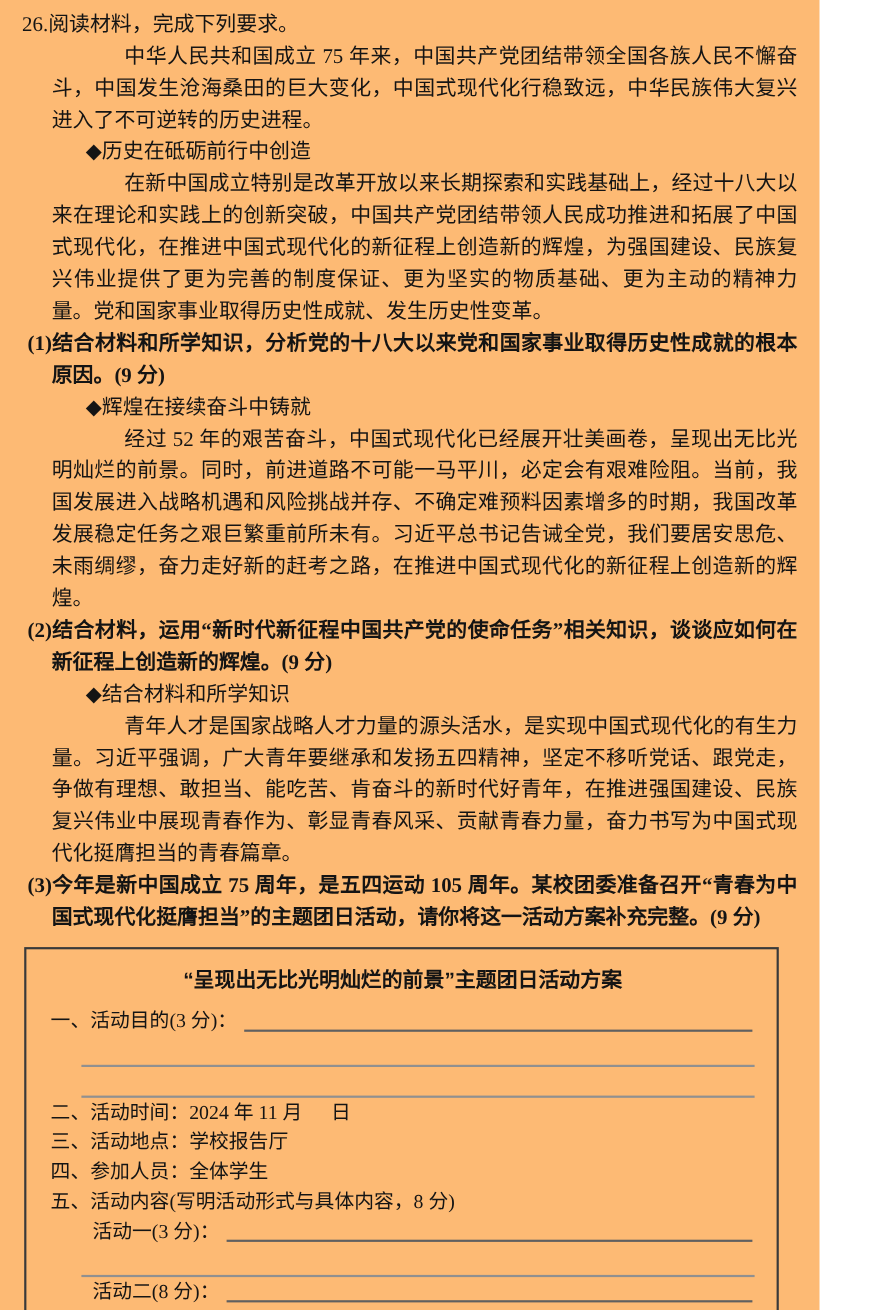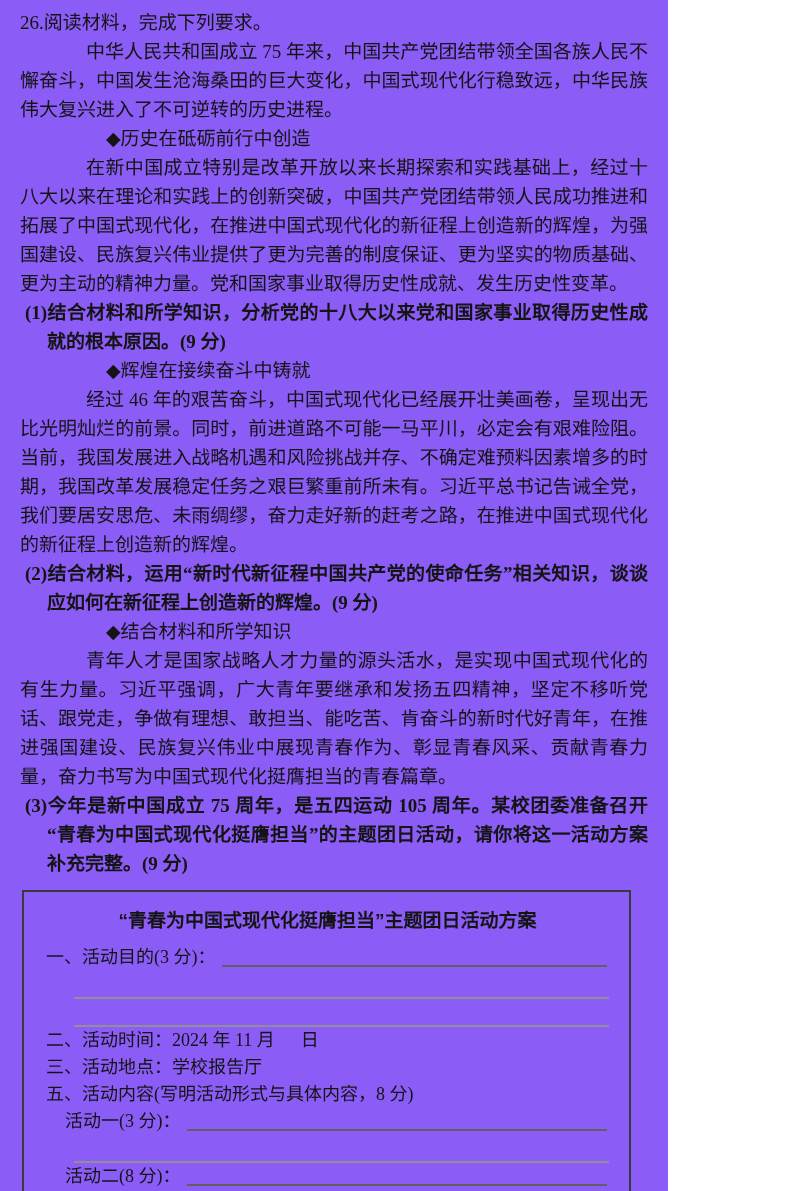--- a/index.html
+++ b/index.html
@@ -1,94 +1,95 @@
 <!DOCTYPE html>
 <html lang="zh-CN"><head>
 <meta charset="utf-8">
 <style>
   html,body{margin:0;padding:0;background:#ffffff;}
   .page{
-    width:668px;height:1191px;
-    background:#8b5cf6;color:#141414;
+    width:745px;height:1191px;
+    background:#fdba74;color:#141414;
     font-family:"Liberation Serif","DejaVu Serif",serif;
     position:relative;overflow:hidden;
     box-sizing:border-box;
     padding:8px 20px 0 20px;
   }
   .body-text{font-size:19px;line-height:29px;}
   .q-line{white-space:nowrap;}
-  .p-indent{text-indent:66px;text-align:justify;}
-  .header-diamond{margin-left:86px;}
+  .p-indent{text-indent:66px;text-align:justify;margin-left:27px;}
+  .header-diamond{margin-left:58px;}
   .subq{margin-left:5px;padding-left:22px;text-indent:-22px;text-align:justify;font-weight:bold;}
   .answer-box{
     box-sizing:border-box;
     margin:12px 17px 0 2px;
     border:2px solid #3a3a3a;
     padding:8px 20px 26px 22px;
     font-size:18px;line-height:27px;
   }
   .box-title{
     text-align:center;
     font-family:"Liberation Sans","DejaVu Sans",sans-serif;
     font-weight:bold;font-size:19px;
     margin:8px 0 10px 0;line-height:26px;
   }
   .box-row{min-height:27px;}
   .flex-row{display:flex;align-items:flex-end;}
   .flex-row .label{white-space:nowrap;}
   .u-fill{flex:1 1 auto;border-bottom:2px solid #606060;margin:0 2px 4px 6px;height:20px;}
   .blank-line{height:28px;margin-left:28px;border-bottom:2px solid #909090;box-sizing:border-box;}
-  .indent-act{margin-left:19px;}
+  .indent-act{margin-left:38px;}
   .day-label{margin-left:26px;}
 </style>
 </head>
 <body>
 
 <div class="page">
 
   <div class="body-text">
     <div class="q-line"><span>26.</span><span>阅读材料，完成下列要求。</span></div>
 
     <div class="p-indent">中华人民共和国成立 75 年来，中国共产党团结带领全国各族人民不懈奋斗，中国发生沧海桑田的巨大变化，中国式现代化行稳致远，中华民族伟大复兴进入了不可逆转的历史进程。</div>
 
     <div class="header-diamond">◆历史在砥砺前行中创造</div>
 
     <div class="p-indent">在新中国成立特别是改革开放以来长期探索和实践基础上，经过十八大以来在理论和实践上的创新突破，中国共产党团结带领人民成功推进和拓展了中国式现代化，在推进中国式现代化的新征程上创造新的辉煌，为强国建设、民族复兴伟业提供了更为完善的制度保证、更为坚实的物质基础、更为主动的精神力量。党和国家事业取得历史性成就、发生历史性变革。</div>
 
     <div class="subq">(1)结合材料和所学知识，分析党的十八大以来党和国家事业取得历史性成就的根本原因。(9 分)</div>
 
     <div class="header-diamond">◆辉煌在接续奋斗中铸就</div>
 
-    <div class="p-indent">经过 46 年的艰苦奋斗，中国式现代化已经展开壮美画卷，呈现出无比光明灿烂的前景。同时，前进道路不可能一马平川，必定会有艰难险阻。当前，我国发展进入战略机遇和风险挑战并存、不确定难预料因素增多的时期，我国改革发展稳定任务之艰巨繁重前所未有。习近平总书记告诫全党，我们要居安思危、未雨绸缪，奋力走好新的赶考之路，在推进中国式现代化的新征程上创造新的辉煌。</div>
+    <div class="p-indent">经过 52 年的艰苦奋斗，中国式现代化已经展开壮美画卷，呈现出无比光明灿烂的前景。同时，前进道路不可能一马平川，必定会有艰难险阻。当前，我国发展进入战略机遇和风险挑战并存、不确定难预料因素增多的时期，我国改革发展稳定任务之艰巨繁重前所未有。习近平总书记告诫全党，我们要居安思危、未雨绸缪，奋力走好新的赶考之路，在推进中国式现代化的新征程上创造新的辉煌。</div>
 
     <div class="subq">(2)结合材料，运用“新时代新征程中国共产党的使命任务”相关知识，谈谈应如何在新征程上创造新的辉煌。(9 分)</div>
 
     <div class="header-diamond">◆结合材料和所学知识</div>
 
     <div class="p-indent">青年人才是国家战略人才力量的源头活水，是实现中国式现代化的有生力量。习近平强调，广大青年要继承和发扬五四精神，坚定不移听党话、跟党走，争做有理想、敢担当、能吃苦、肯奋斗的新时代好青年，在推进强国建设、民族复兴伟业中展现青春作为、彰显青春风采、贡献青春力量，奋力书写为中国式现代化挺膺担当的青春篇章。</div>
 
     <div class="subq">(3)今年是新中国成立 75 周年，是五四运动 105 周年。某校团委准备召开“青春为中国式现代化挺膺担当”的主题团日活动，请你将这一活动方案补充完整。(9 分)</div>
   </div>
 
   <div class="answer-box">
-    <div class="box-title">“青春为中国式现代化挺膺担当”主题团日活动方案</div>
+    <div class="box-title">“呈现出无比光明灿烂的前景”主题团日活动方案</div>
 
     <div class="box-row flex-row">
       <span class="label">一、活动目的(3 分)：</span>
       <span class="u-fill"></span>
     </div>
     <div class="blank-line"></div>
     <div class="blank-line"></div>
 
     <div class="box-row">
       <span>二、活动时间：2024 年 11 月</span><span class="day-label">日</span>
     </div>
 
     <div class="box-row">三、活动地点：学校报告厅</div>
 
+    <div class="box-row">四、参加人员：全体学生</div>
 
     <div class="box-row">五、活动内容(写明活动形式与具体内容，8 分)</div>
 
     <div class="box-row flex-row indent-act">
       <span class="label">活动一(3 分)：</span>
       <span class="u-fill"></span>
     </div>
     <div class="blank-line"></div>
 
     <div class="box-row flex-row indent-act">

